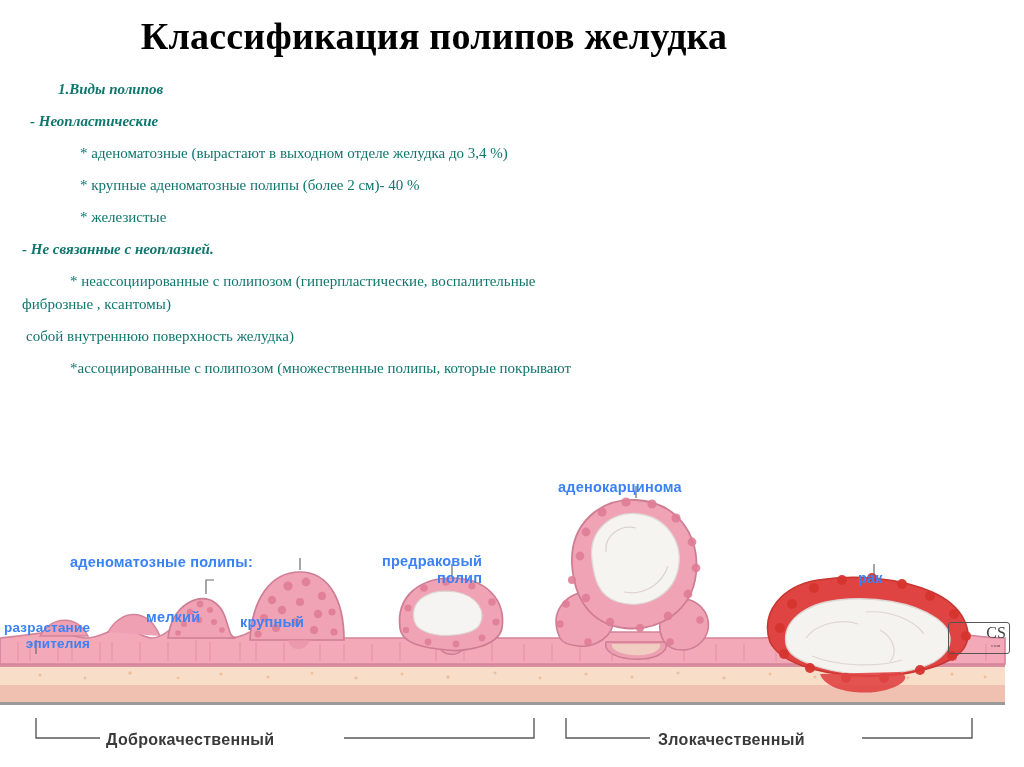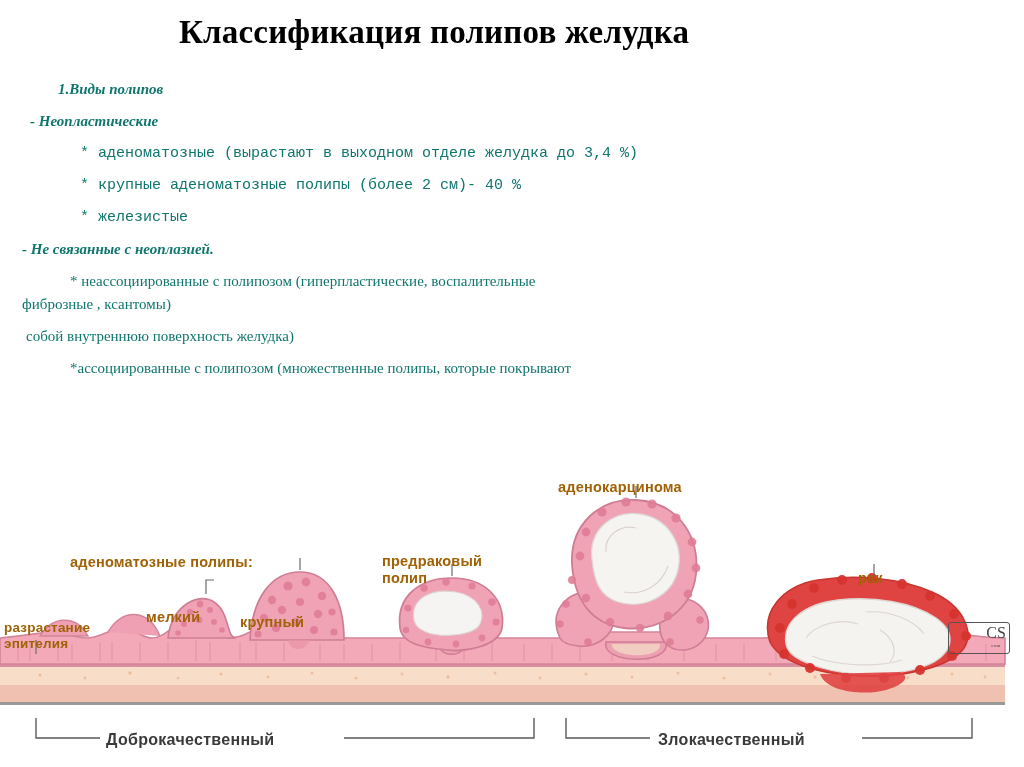--- a/index.html
+++ b/index.html
@@ -18,21 +18,21 @@
 
   
   .title {
     position: absolute;
     top: 14px;
     left: 0;
     width: 868px;
     text-align: center;
     font-family: "Liberation Serif", serif;
     font-weight: bold;
-    font-size: 33px;
+    font-size: 38px;
     letter-spacing: 0.2px;
     color: #000;
   }
 
   
   .text-block {
     position: absolute;
     top: 82px;
     left: 22px;
     width: 980px;
@@ -44,44 +44,45 @@
     line-height: 1.0;
     margin-bottom: 17px;
     white-space: pre-wrap;
   }
   .line.bolditalic {
     font-weight: bold;
     font-style: italic;
   }
   .ind-1 { padding-left: 36px; }
   .ind-2 { padding-left: 8px; }
-  .ind-3 { padding-left: 58px; font-family: Liberation Mono, monospace; }
+  .ind-3 { padding-left: 58px; }
   .ind-4 { padding-left: 0px; }
   .ind-5 { padding-left: 48px; }
   .ind-6 { padding-left: 4px; }
   .tight { margin-bottom: 8px; }
 
   
   .illus {
     position: absolute;
     left: 0;
     top: 452px;
     width: 1024px;
     height: 315px;
   }
   .illus svg { display: block; }
 
   .fig-label {
     position: absolute;
     font-family: "Liberation Sans", sans-serif;
     font-weight: bold;
     font-size: 14.5px;
-    color: #a16207;
+    color: #3b82f6;
     line-height: 1.15;
     letter-spacing: 0.2px;
+    text-align: right;
   }
   .fig-label.small { font-size: 13.5px; }
   .bracket-label {
     position: absolute;
     font-family: "Liberation Sans", sans-serif;
     font-weight: bold;
     font-size: 16px;
     color: #3a3a3a;
     letter-spacing: 0.3px;
   }

